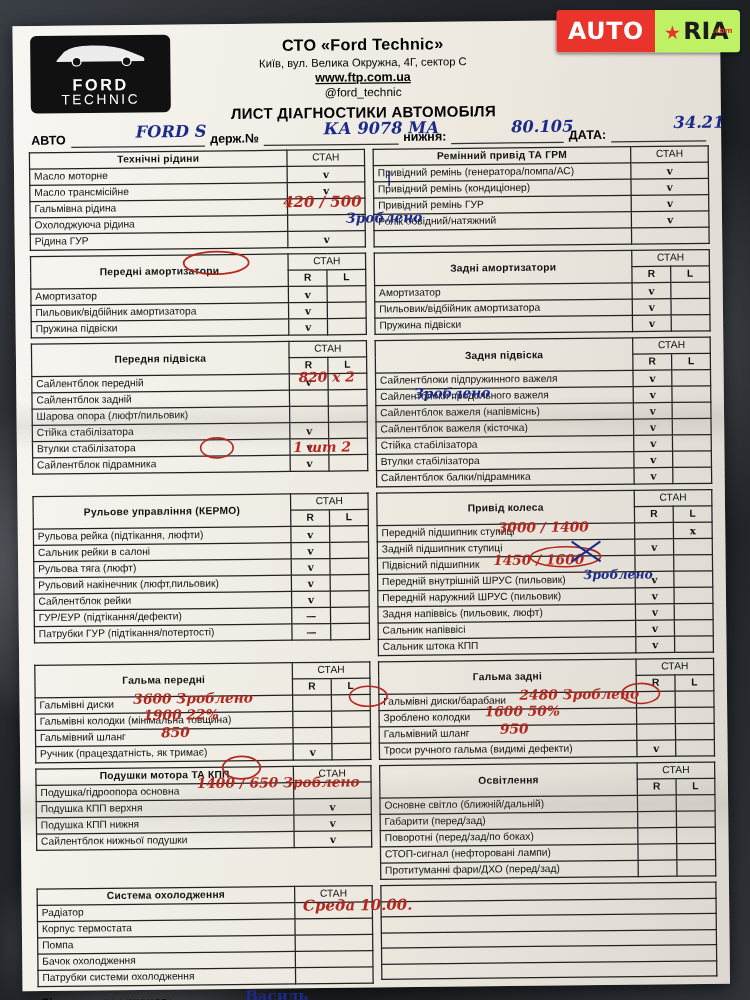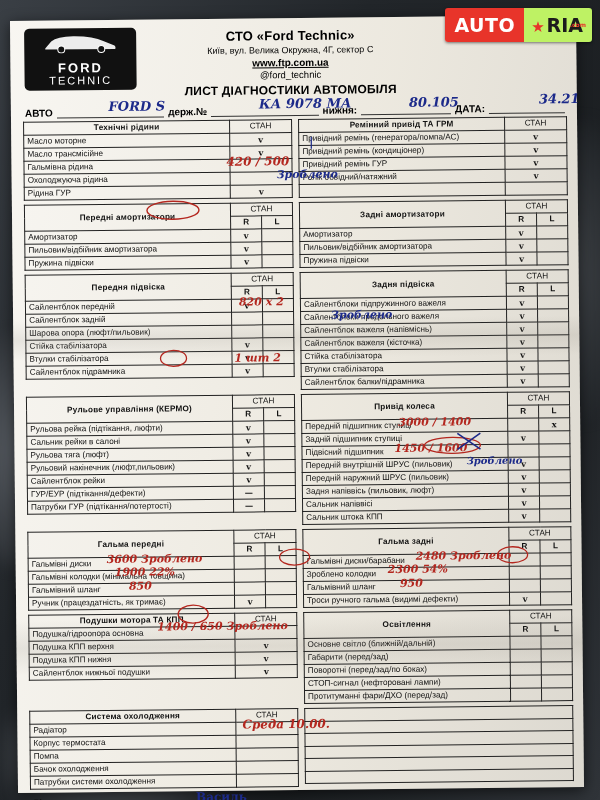--- a/index.html
+++ b/index.html
@@ -578,21 +578,21 @@
         <tr>
                 <td class="rl" style="width:31px">R</td>
             <td class="rl" style="width:31px">L</td>
               </tr>
         <tr>
                 <td class="cellwrap"><span>Гальмівні диски/барабани</span><span class="hw hwred" style="left:112px;top:-3px;font-size:11px;">2480  Зроблено</span></td>
                 <td class="chk"></td>
                 <td class="chk"></td>
               </tr>
         <tr>
-                <td class="cellwrap"><span>Зроблено колодки</span><span class="hw hwred" style="left:84px;top:-3px;font-size:11px;">2300  54%</span></td>
+                <td class="cellwrap"><span>Зроблено колодки</span><span class="hw hwred" style="left:84px;top:-3px;font-size:11px;">1600  50%</span></td>
                 <td class="chk"></td>
                 <td class="chk"></td>
               </tr>
         <tr>
                 <td class="cellwrap"><span>Гальмівний шланг</span><span class="hw hwred" style="left:96px;top:-2px;font-size:11px;">950</span></td>
                 <td class="chk"></td>
                 <td class="chk"></td>
               </tr>
         <tr>
                 <td>Троси ручного гальма (видимі дефекти)</td>

